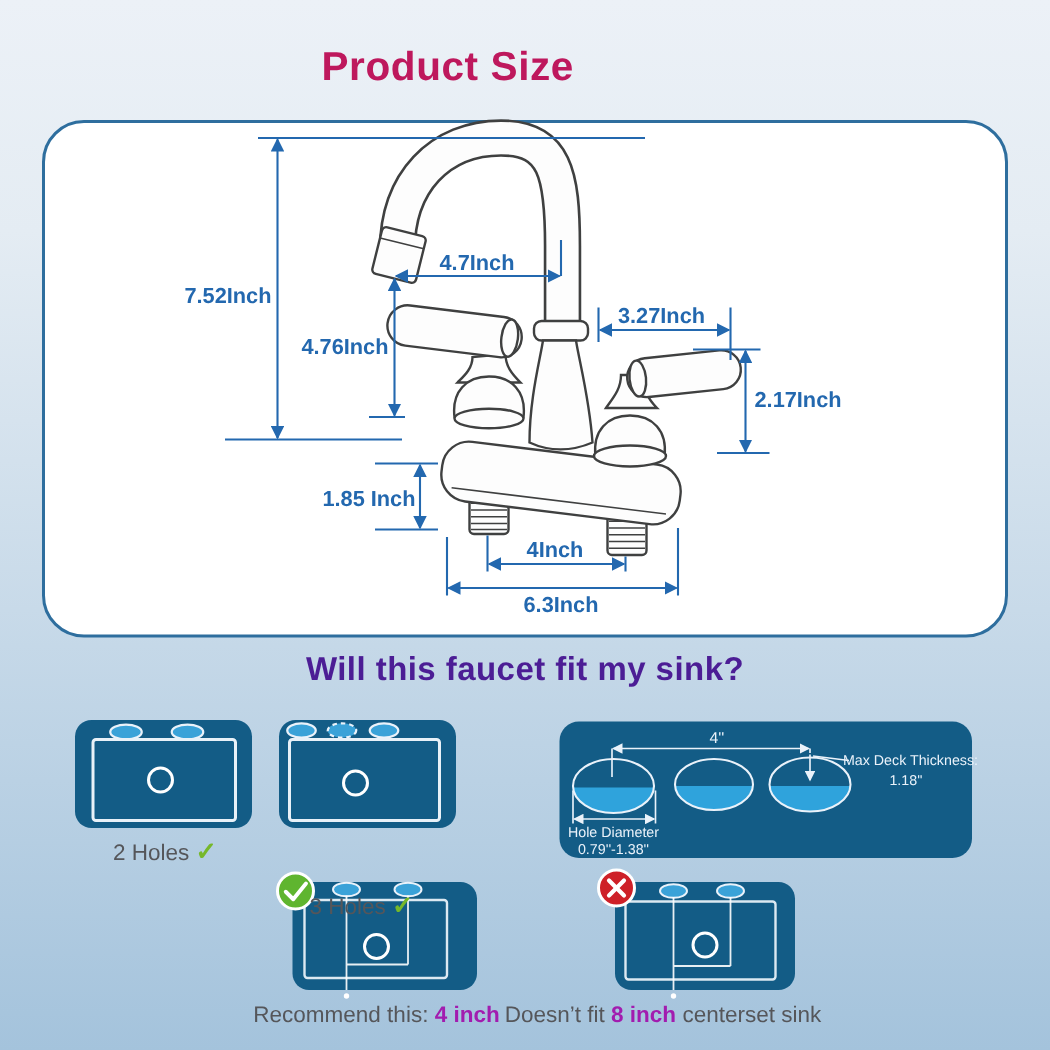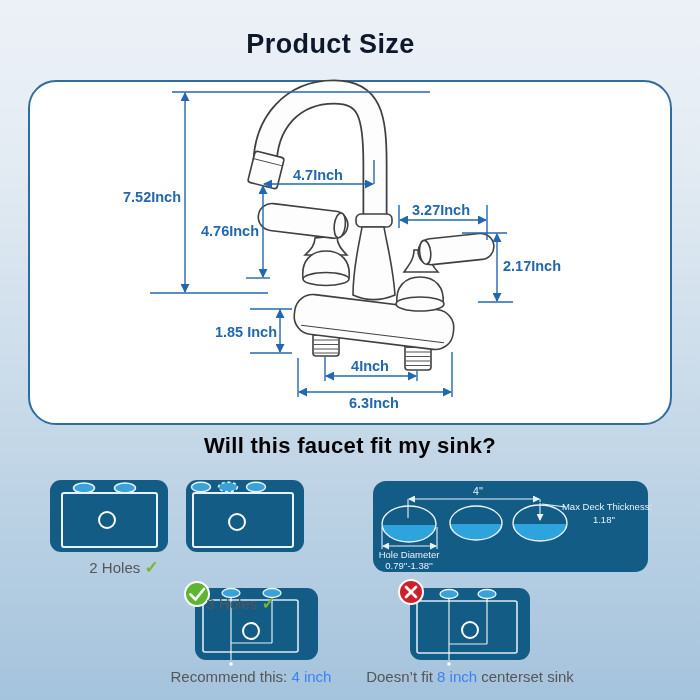--- a/index.html
+++ b/index.html
@@ -4,41 +4,41 @@
 <style>
   html,body{margin:0;padding:0;}
   body{
     width:700px;height:700px;position:relative;overflow:hidden;
     font-family:"Liberation Sans", sans-serif;
     background:linear-gradient(180deg,#ECF1F7 0%,#E4ECF3 22%,#C8DAE9 58%,#A4C3DC 100%);
   }
   .abs{position:absolute;}
   #title{
     top:29px;left:0;width:597px;text-align:center;
-    font-size:27px;font-weight:600;color:#0f172a;letter-spacing:.4px;padding-left:32px;
+    font-size:27px;font-weight:600;color:#be185d;letter-spacing:.4px;
   }
   #panel{
     left:28px;top:80px;width:640px;height:341px;
     background:#FFFFFF;border:2px solid #2E6E9E;border-radius:28px;
   }
   #canvas{left:0;top:0;width:700px;height:700px;z-index:2;pointer-events:none;}
   #fit-heading{
     top:433px;left:0;width:700px;text-align:center;
-    font-size:22px;font-weight:700;color:#000000;letter-spacing:.3px;z-index:3;
+    font-size:22px;font-weight:700;color:#4c1d95;letter-spacing:.3px;z-index:3;
   }
   .caption{
     z-index:3;font-size:15px;color:#55565A;white-space:nowrap;
     transform:translateX(-50%);
   }
   .caption .check{color:#76B82A;font-weight:700;font-size:17px;}
-  .caption .hl{color:#3b82f6;font-weight:400;}
-  #cap-2holes{left:124px;top:557px;}
+  .caption .hl{color:#a21caf;font-weight:700;}
+  #cap-2holes{left:110px;top:557px;}
   #cap-3holes{left:241px;top:557px;margin-top:36px;}
   #cap-recommend{left:251px;top:668px;}
-  #cap-notfit{left:470px;top:668px;text-align:right;}
+  #cap-notfit{left:442px;top:668px;text-align:right;}
   svg text{font-family:"Liberation Sans", sans-serif;}
   .dim{fill:#2368AF;font-size:14.5px;font-weight:700;}
   .wtxt{fill:#EAF2FA;}
 </style>
 </head>
 <body>
 
 <div id="title" class="abs">Product Size</div>
 
 <div id="panel" class="abs"></div>

